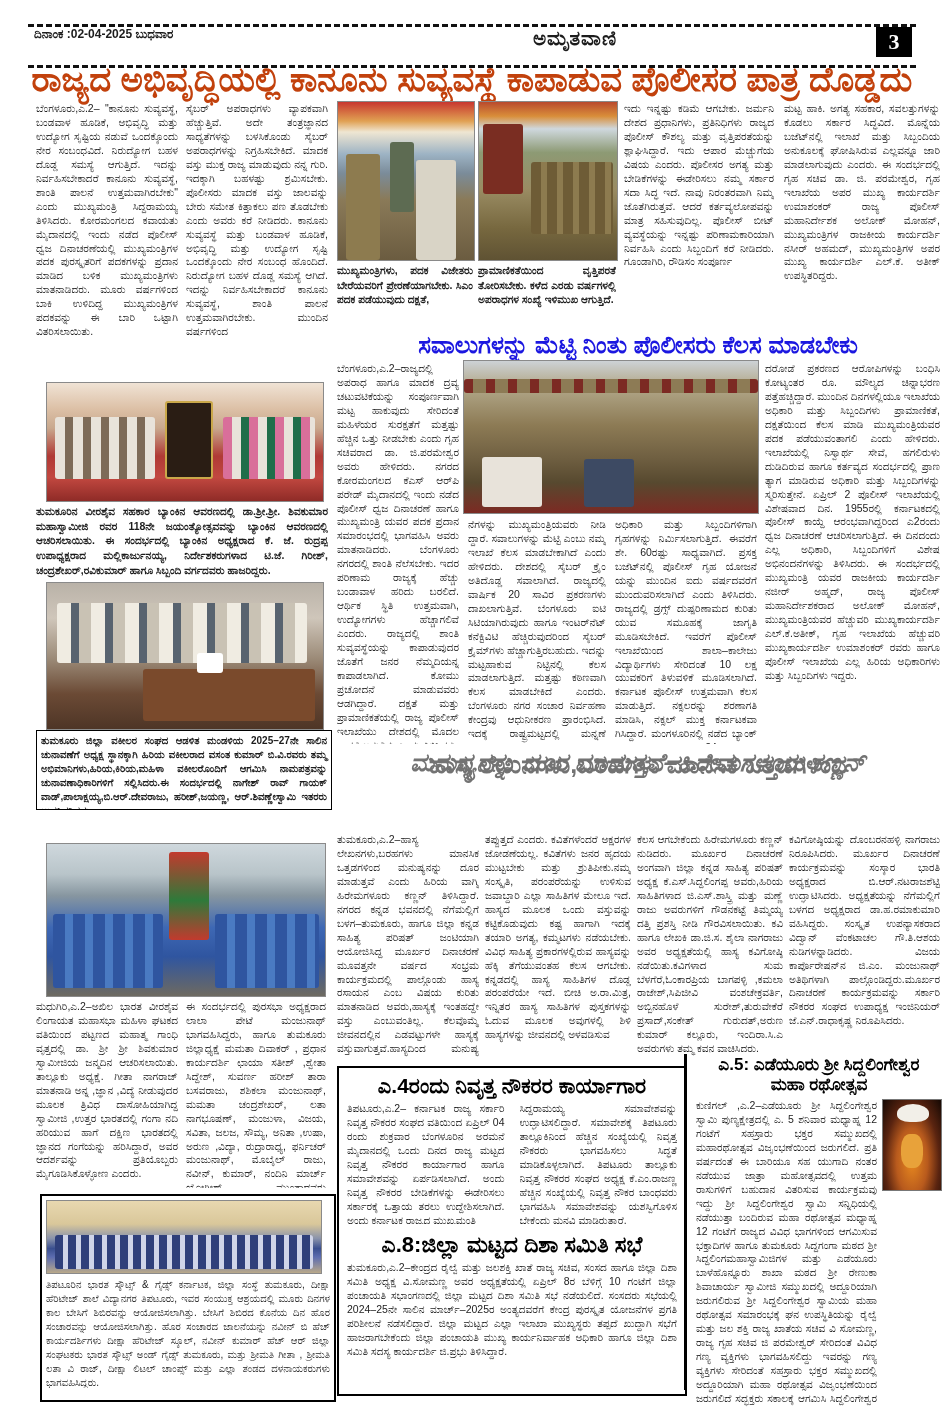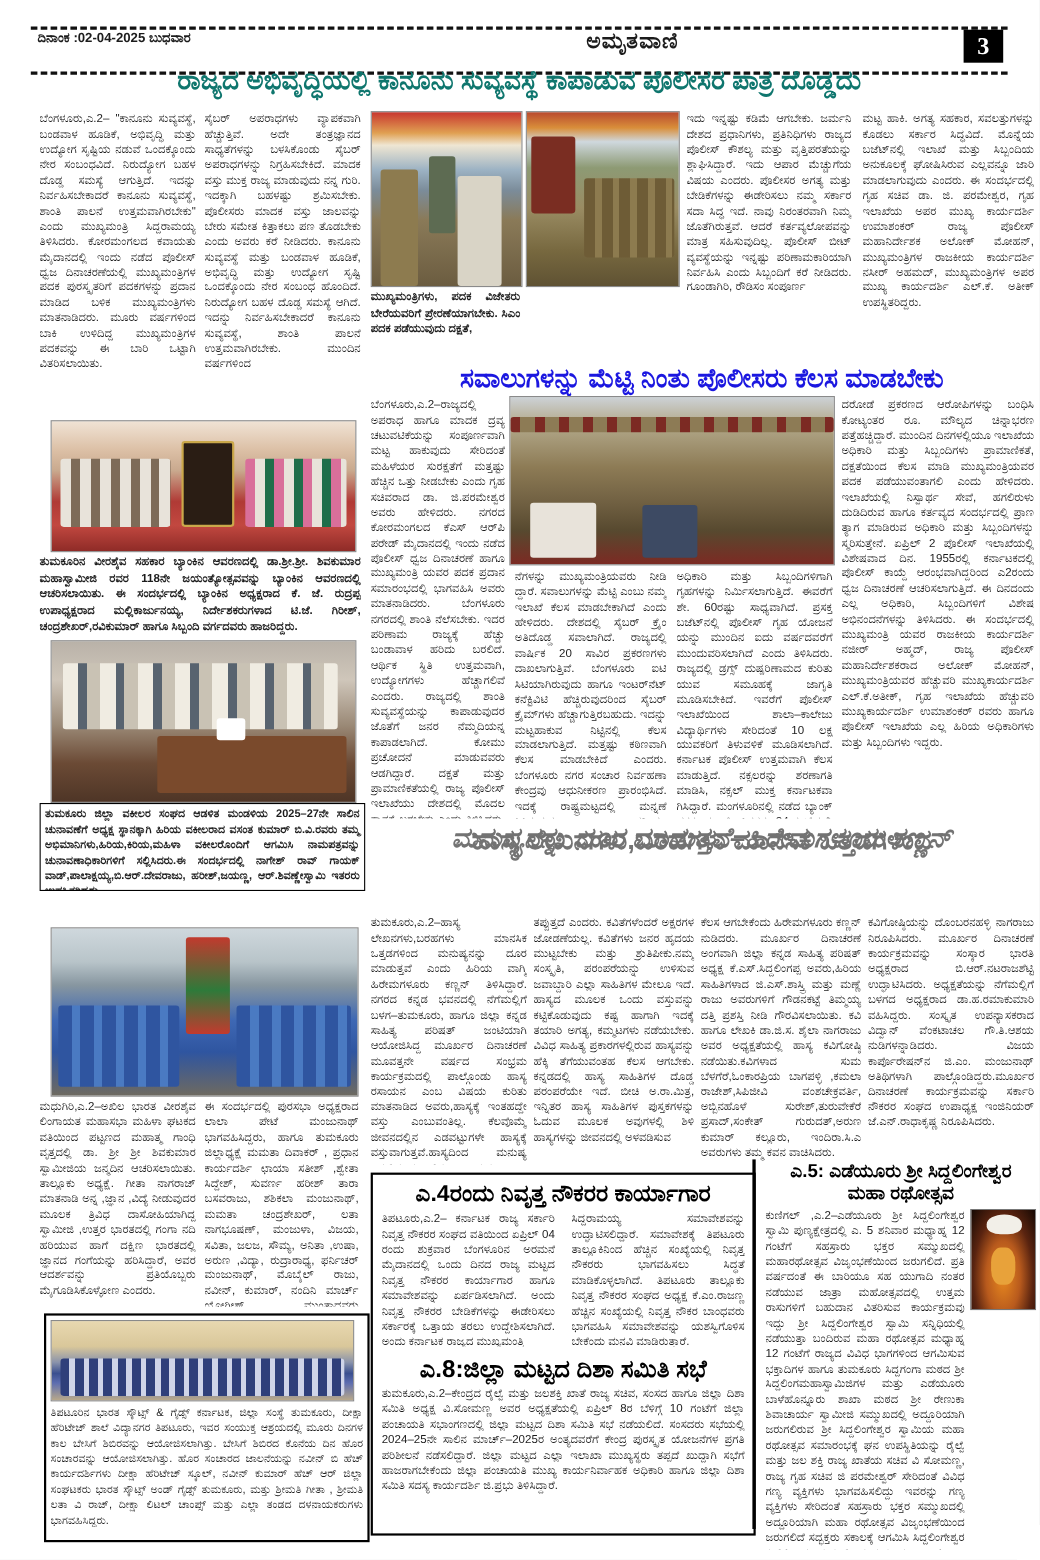--- a/index.html
+++ b/index.html
@@ -9,21 +9,21 @@
   
   #masthead{left:28px;top:24px;width:888px;height:38px;border-top:3px dashed #111;border-bottom:3px dashed #111;
             display:flex;align-items:flex-start;}
   .m-date{font-size:12px;font-weight:bold;padding-left:6px;width:240px;}
   .m-title{font-size:20px;font-weight:bold;flex:1;text-align:center;letter-spacing:1px;}
   .m-pageno{width:36px;height:30px;background:#000;color:#fff;font-size:22px;font-weight:bold;
             display:flex;align-items:center;justify-content:center;margin-right:4px;
             font-family:"Liberation Serif",serif;}
   
   .hl{font-weight:bold;text-align:center;white-space:nowrap;}
-  #hl1{left:18px;top:60px;width:908px;font-size:24px;color:#0f766e;}
+  #hl1{left:18px;top:60px;width:908px;font-size:34px;color:#c2410c;}
   #hl2{left:335px;top:331px;width:606px;font-size:24px;color:#1b17e0;}
   .hl3{left:335px;width:606px;font-size:25px;color:#737373;}
   #hl4{left:30px;top:810px;width:300px;font-size:21px;color:#e81016;}
   .hlb{font-weight:bold;text-align:center;color:#000;}
   
   .col{font-size:10.5px;line-height:1.33;text-align:justify;overflow:hidden;}
   .cap{font-size:10.5px;line-height:1.4;font-weight:bold;text-align:justify;overflow:hidden;}
   
   .ph{border:1px solid #8a8a8a;overflow:hidden;}
   .ph>div{position:absolute;}
@@ -57,20 +57,21 @@
   <div class="abs ph" id="ph-medal" style="left:337px;top:101px;width:136px;height:158px;">
     <div class="fig" style="left:8px;top:52px;width:34px;height:106px;background:#8d7b4f;"></div>
     <div class="fig" style="left:78px;top:58px;width:40px;height:100px;background:#d9d4c6;"></div>
     <div class="fig" style="left:52px;top:40px;width:24px;height:70px;background:#5d6b52;"></div>
   </div>
   <div class="abs ph" id="ph-parade" style="left:478px;top:101px;width:138px;height:158px;">
     <div class="fig" style="left:4px;top:22px;width:40px;height:70px;background:#7a2d22;"></div>
     <div class="fig" style="left:52px;top:60px;width:82px;height:72px;background:repeating-linear-gradient(90deg,#6e5c36 0 10px,#8d7b4f 10px 16px);"></div>
   </div>
   <div class="abs cap" style="left:337px;top:263px;width:136px;height:68px;">ಮುಖ್ಯಮಂತ್ರಿಗಳು, ಪದಕ ವಿಜೇತರು ಬೇರೆಯವರಿಗೆ ಪ್ರೇರಣೆಯಾಗಬೇಕು. ಸಿಎಂ ಪದಕ ಪಡೆಯುವುದು ದಕ್ಷತೆ,</div>
+  <div class="abs cap" style="left:478px;top:263px;width:138px;height:68px;">ಪ್ರಾಮಾಣಿಕತೆಯಿಂದ ವೃತ್ತಿಪರತೆ ತೋರಿಸಬೇಕು. ಕಳೆದ ಎರಡು ವರ್ಷಗಳಲ್ಲಿ ಅಪರಾಧಗಳ ಸಂಖ್ಯೆ ಇಳಿಮುಖ ಆಗುತ್ತಿದೆ.</div>
   <div class="abs col" style="left:624px;top:102px;width:150px;height:230px;">ಇದು ಇನ್ನಷ್ಟು ಕಡಿಮೆ ಆಗಬೇಕು. ಜರ್ಮನಿ ದೇಶದ ಪ್ರಧಾನಿಗಳು, ಪ್ರತಿನಿಧಿಗಳು ರಾಜ್ಯದ ಪೊಲೀಸ್ ಕೌಶಲ್ಯ ಮತ್ತು ವೃತ್ತಿಪರತೆಯನ್ನು ಶ್ಲಾಘಿಸಿದ್ದಾರೆ. ಇದು ಆಪಾರ ಮೆಚ್ಚುಗೆಯ ವಿಷಯ ಎಂದರು. ಪೊಲೀಸರ ಅಗತ್ಯ ಮತ್ತು ಬೇಡಿಕೆಗಳನ್ನು ಈಡೇರಿಸಲು ನಮ್ಮ ಸರ್ಕಾರ ಸದಾ ಸಿದ್ಧ ಇದೆ. ನಾವು ನಿರಂತರವಾಗಿ ನಿಮ್ಮ ಜೊತೆಗಿರುತ್ತವೆ. ಆದರೆ ಕರ್ತವ್ಯಲೋಪವನ್ನು ಮಾತ್ರ ಸಹಿಸುವುದಿಲ್ಲ. ಪೊಲೀಸ್ ಬೀಟ್ ವ್ಯವಸ್ಥೆಯನ್ನು ಇನ್ನಷ್ಟು ಪರಿಣಾಮಕಾರಿಯಾಗಿ ನಿರ್ವಹಿಸಿ ಎಂದು ಸಿಬ್ಬಂದಿಗೆ ಕರೆ ನೀಡಿದರು. ಗೂಂಡಾಗಿರಿ, ರೌಡಿಸಂ ಸಂಪೂರ್ಣ</div>
   <div class="abs col" style="left:784px;top:102px;width:156px;height:230px;">ಮಟ್ಟ ಹಾಕಿ. ಅಗತ್ಯ ಸಹಕಾರ, ಸವಲತ್ತುಗಳನ್ನು ಕೊಡಲು ಸರ್ಕಾರ ಸಿದ್ಧವಿದೆ. ಮೊನ್ನೆಯ ಬಜೆಟ್‌ನಲ್ಲಿ ಇಲಾಖೆ ಮತ್ತು ಸಿಬ್ಬಂದಿಯ ಅನುಕೂಲಕ್ಕೆ ಘೋಷಿಸಿರುವ ಎಲ್ಲವನ್ನೂ ಜಾರಿ ಮಾಡಲಾಗುವುದು ಎಂದರು. ಈ ಸಂದರ್ಭದಲ್ಲಿ ಗೃಹ ಸಚಿವ ಡಾ. ಜಿ. ಪರಮೇಶ್ವರ, ಗೃಹ ಇಲಾಖೆಯ ಅಪರ ಮುಖ್ಯ ಕಾರ್ಯದರ್ಶಿ ಉಮಾಶಂಕರ್ ರಾಜ್ಯ ಪೊಲೀಸ್ ಮಹಾನಿರ್ದೇಶಕ ಅಲೋಕ್ ಮೋಹನ್, ಮುಖ್ಯಮಂತ್ರಿಗಳ ರಾಜಕೀಯ ಕಾರ್ಯದರ್ಶಿ ನಸೀರ್ ಅಹಮದ್, ಮುಖ್ಯಮಂತ್ರಿಗಳ ಅಪರ ಮುಖ್ಯ ಕಾರ್ಯದರ್ಶಿ ಎಲ್.ಕೆ. ಅತೀಕ್ ಉಪಸ್ಥಿತರಿದ್ದರು.</div>
 
   <div class="abs hl" id="hl2">ಸವಾಲುಗಳನ್ನು ಮೆಟ್ಟಿ ನಿಂತು ಪೊಲೀಸರು ಕೆಲಸ ಮಾಡಬೇಕು</div>
   <div class="abs col" style="left:337px;top:362px;width:122px;height:382px;">ಬೆಂಗಳೂರು,ಎ.2–ರಾಜ್ಯದಲ್ಲಿ ಅಪರಾಧ ಹಾಗೂ ಮಾದಕ ದ್ರವ್ಯ ಚಟುವಟಿಕೆಯನ್ನು ಸಂಪೂರ್ಣವಾಗಿ ಮಟ್ಟ ಹಾಕುವುದು ಸೇರಿದಂತೆ ಮಹಿಳೆಯರ ಸುರಕ್ಷತೆಗೆ ಮತ್ತಷ್ಟು ಹೆಚ್ಚಿನ ಒತ್ತು ನೀಡಬೇಕು ಎಂದು ಗೃಹ ಸಚಿವರಾದ ಡಾ. ಜಿ.ಪರಮೇಶ್ವರ ಅವರು ಹೇಳಿದರು. ನಗರದ ಕೋರಮಂಗಲದ ಕೆಎಸ್ ಆರ್‌ಪಿ ಪರೇಡ್ ಮೈದಾನದಲ್ಲಿ ಇಂದು ನಡೆದ ಪೊಲೀಸ್ ಧ್ವಜ ದಿನಾಚರಣೆ ಹಾಗೂ ಮುಖ್ಯಮಂತ್ರಿ ಯವರ ಪದಕ ಪ್ರದಾನ ಸಮಾರಂಭದಲ್ಲಿ ಭಾಗವಹಿಸಿ ಅವರು ಮಾತನಾಡಿದರು. ಬೆಂಗಳೂರು ನಗರದಲ್ಲಿ ಶಾಂತಿ ನೆಲೆಸಬೇಕು. ಇದರ ಪರಿಣಾಮ ರಾಜ್ಯಕ್ಕೆ ಹೆಚ್ಚು ಬಂಡಾವಾಳ ಹರಿದು ಬರಲಿದೆ. ಆರ್ಥಿಕ ಸ್ಥಿತಿ ಉತ್ತಮವಾಗಿ, ಉದ್ಯೋಗಗಳು ಹೆಚ್ಚಾಗಲಿವೆ ಎಂದರು. ರಾಜ್ಯದಲ್ಲಿ ಶಾಂತಿ ಸುವ್ಯವಸ್ಥೆಯನ್ನು ಕಾಪಾಡುವುದರ ಜೊತೆಗೆ ಜನರ ನೆಮ್ಮದಿಯನ್ನ ಕಾಪಾಡಲಾಗಿದೆ. ಕೋಮು ಪ್ರಚೋದನೆ ಮಾಡುವವರು ಆಡಗಿದ್ದಾರೆ. ದಕ್ಷತೆ ಮತ್ತು ಪ್ರಾಮಾಣಿಕತೆಯಲ್ಲಿ ರಾಜ್ಯ ಪೊಲೀಸ್ ಇಲಾಖೆಯು ದೇಶದಲ್ಲಿ ಮೊದಲ ಸ್ಥಾನಕ್ಕೆ ಬರಬೇಕು ಎಂದು ತಿಳಿಸಿದರು. ಪೊಲೀಸ್ ಇಲಾಖೆಯನ್ನು ಆಧುನಿಕರಣ, ಬಲವರ್ಧನೆಗೊಳಿಸುವುದು ಹಾಗೂ ಸಿಬ್ಬಂದಿಗಳ ಕ್ಷೇಮಾಭಿವೃದ್ಧಿ ನಮಗೆ ಮುಖ್ಯ. ಈ ನಿಟ್ಟಿನಲ್ಲಿ ಹಲವು ಯೋಜ</div>
   <div class="abs ph" id="ph-group" style="left:463px;top:360px;width:294px;height:152px;">
     <div class="fig" style="left:0;top:18px;width:294px;height:14px;background:repeating-linear-gradient(90deg,#7c2a23 0 9px,#8d7b55 9px 22px);"></div>
     <div class="fig" style="left:18px;top:96px;width:60px;height:50px;background:#e8e3da;"></div>
     <div class="fig" style="left:120px;top:98px;width:50px;height:48px;background:#3d4a63;"></div>
   </div>

